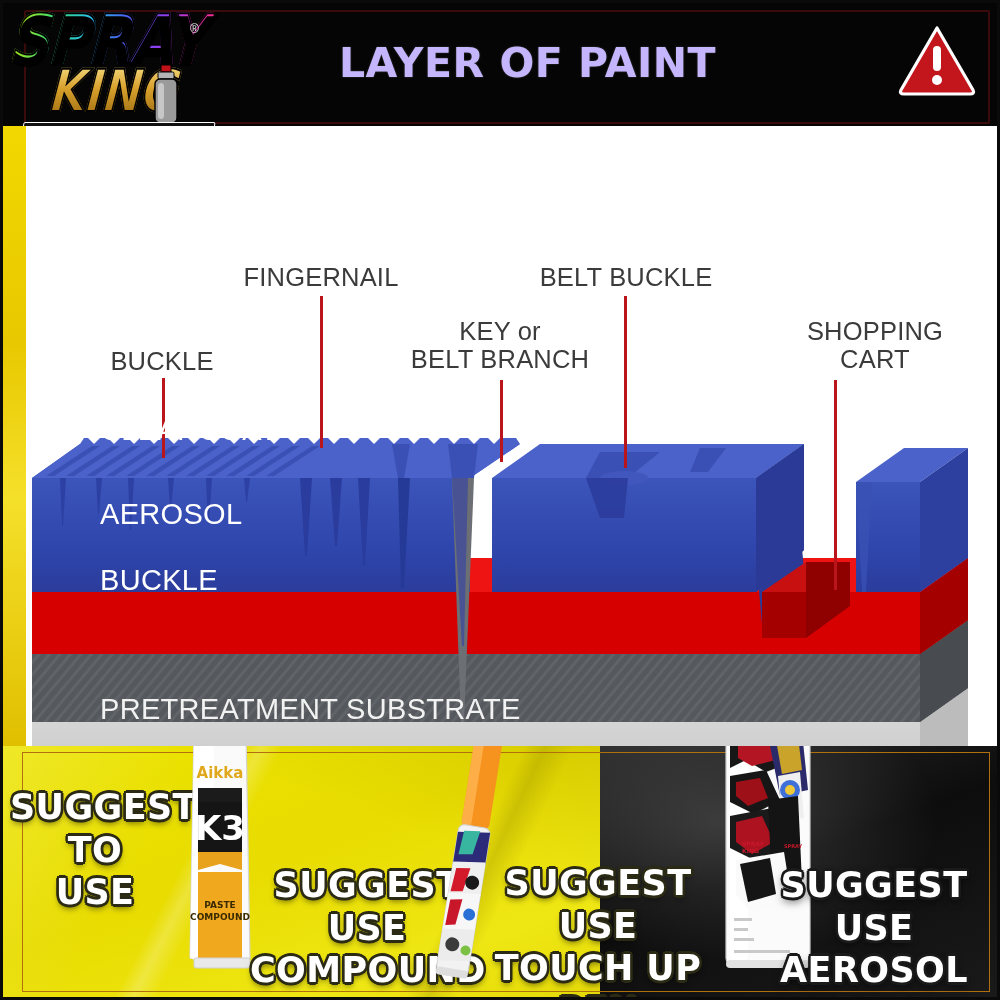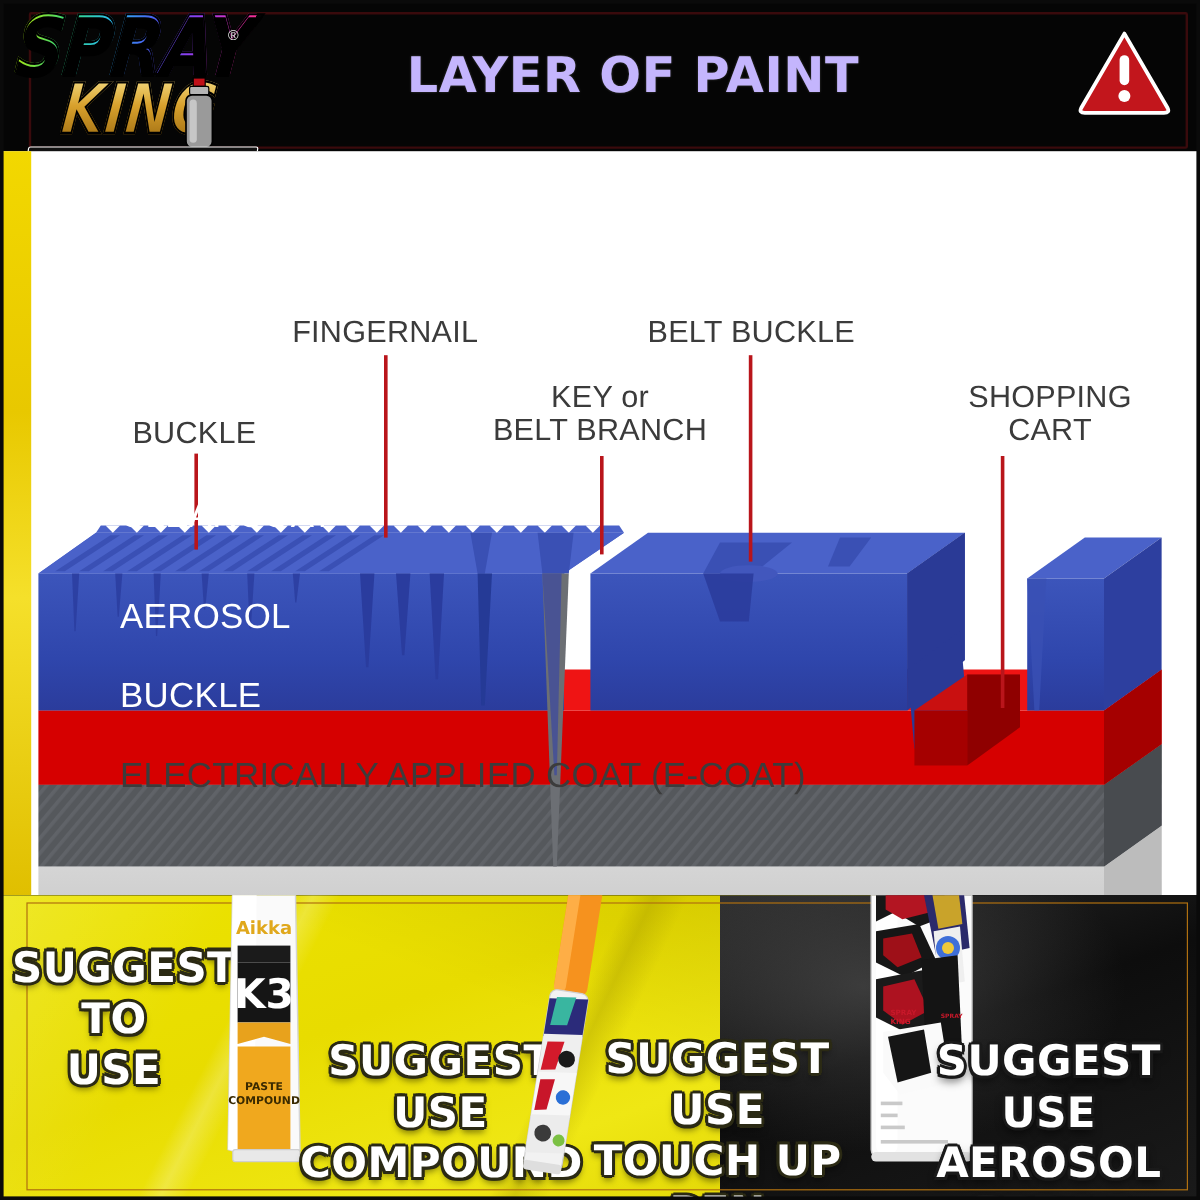--- a/index.html
+++ b/index.html
@@ -344,21 +344,21 @@
     <div class="lead" style="left:624px; top:170px; height:172px;"></div>
 
     <div class="callout" style="left:800px; top:192px; width:150px;">SHOPPING
 CART</div>
     <div class="lead" style="left:834px; top:254px; height:210px;"></div>
 
     
     <div class="layer-label" style="left:100px; top:288px; color:#ffffff;">CLEARCOAT</div>
     <div class="layer-label" style="left:100px; top:372px; color:#ffffff;">AEROSOL</div>
     <div class="layer-label" style="left:100px; top:438px; color:#ffffff;">BUCKLE</div>
-    <div class="layer-label" style="left:100px; top:505px; color:#3c3c3c;">ELECTRICALLY APPLIED COAT (E-COAT)</div>
+    <div class="layer-label" style="left:100px; top:567px; color:#f2f2f2;">PRETREATMENT SUBSTRATE</div>
   </div>
 
   <div class="yellow-strip-left"></div>
 
   <div class="bottom">
     <div class="bot-yellow"></div>
     <div class="bot-yellow-streak1"></div>
     <div class="bot-yellow-streak2"></div>
     <div class="bot-dark"></div>
     <div class="bot-border"></div>

